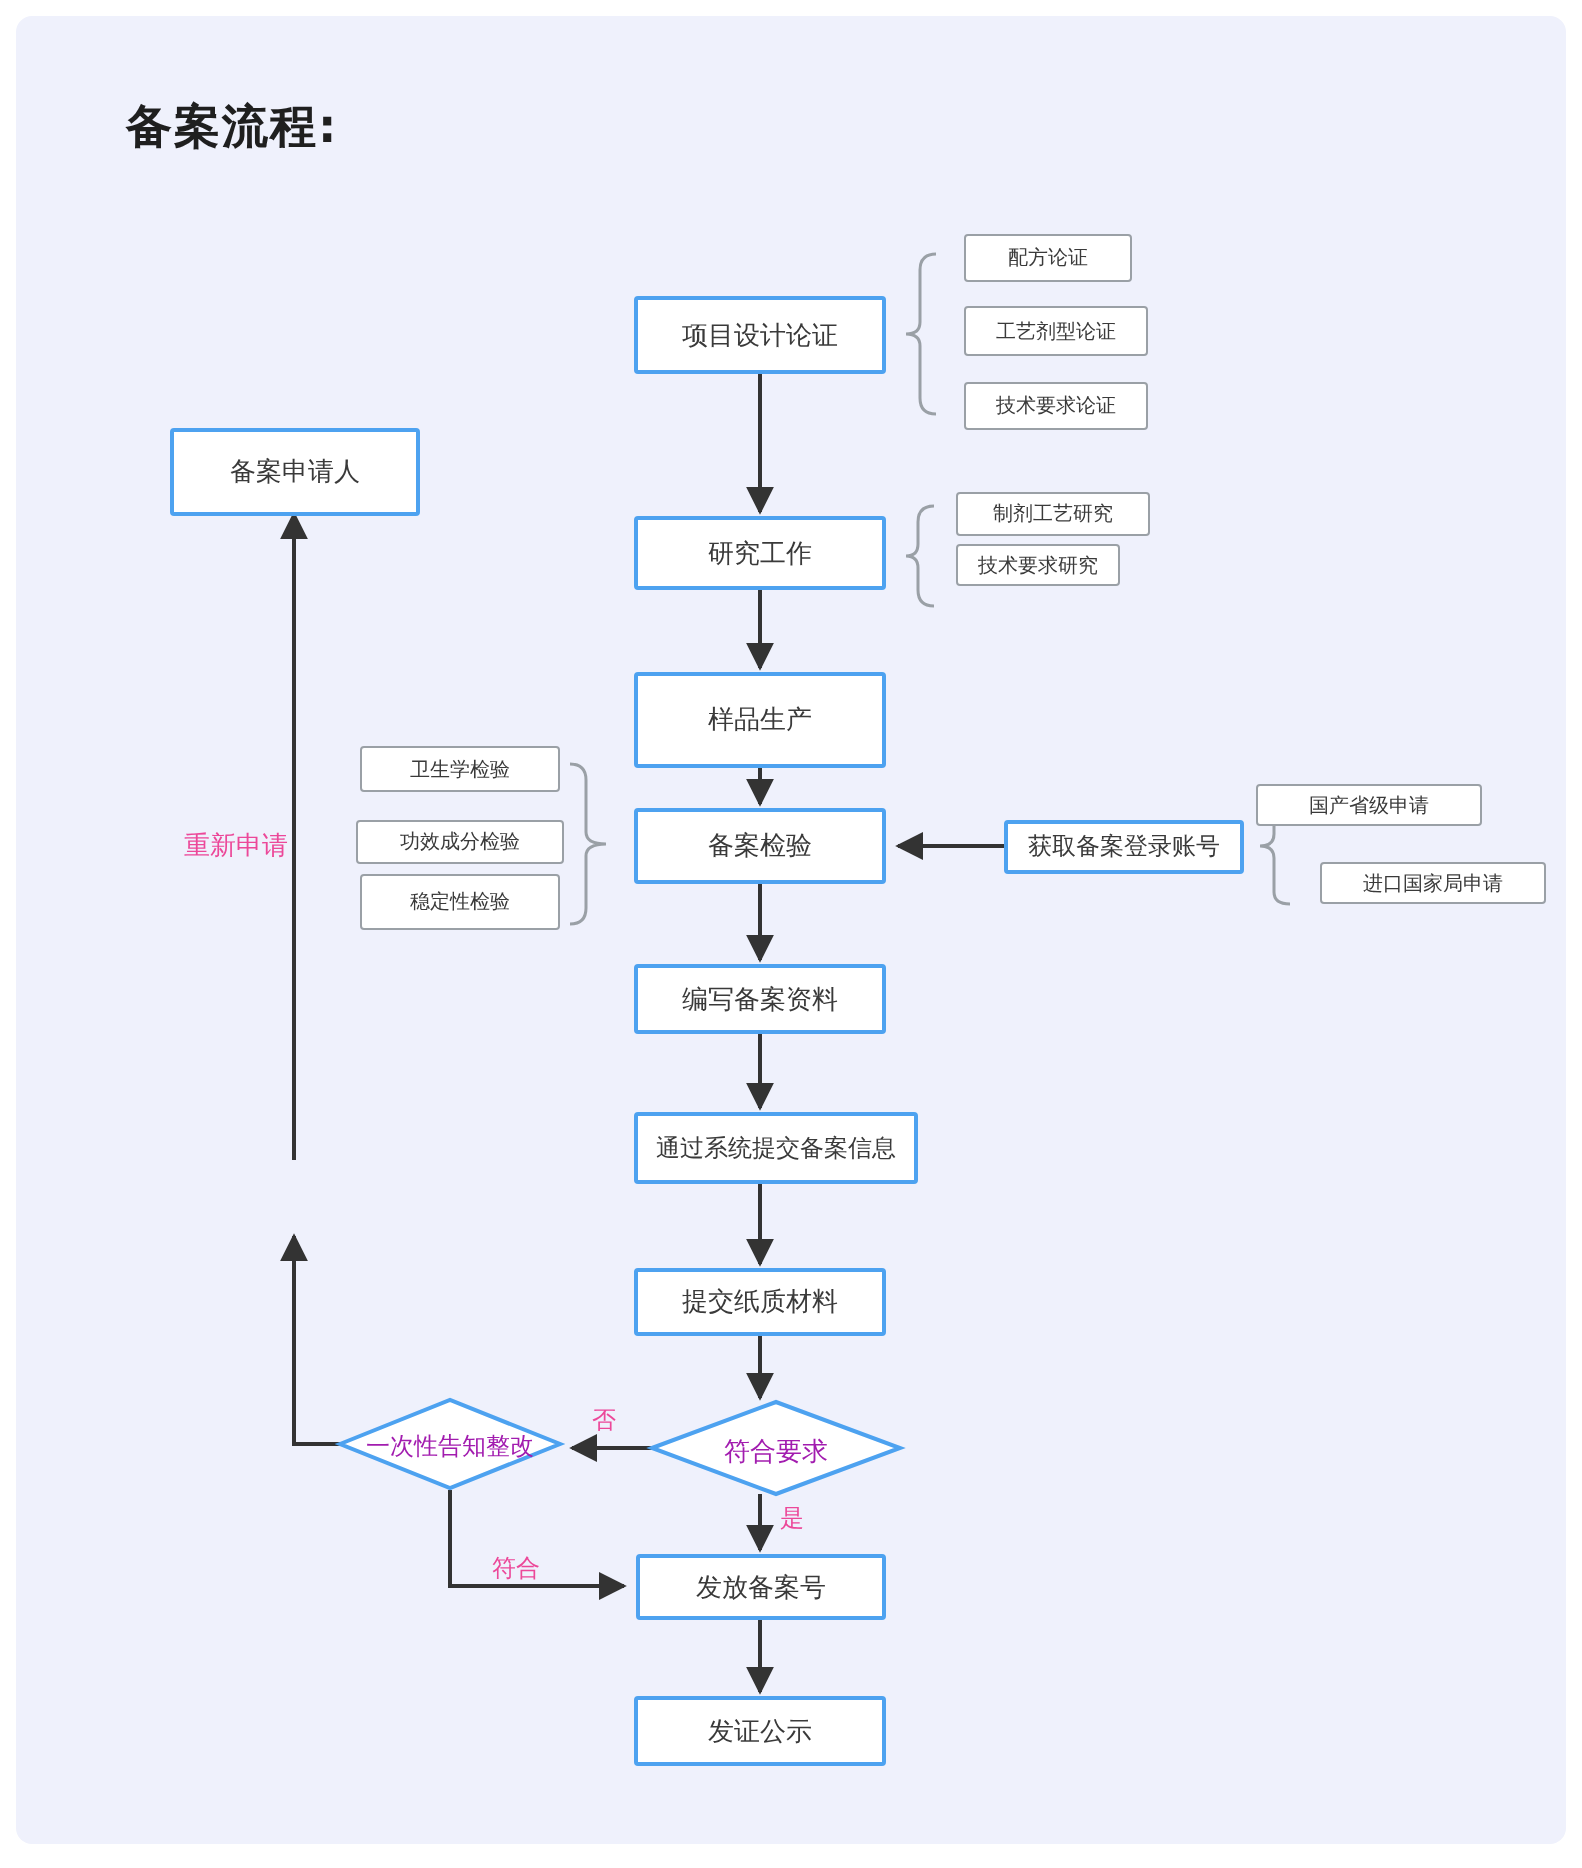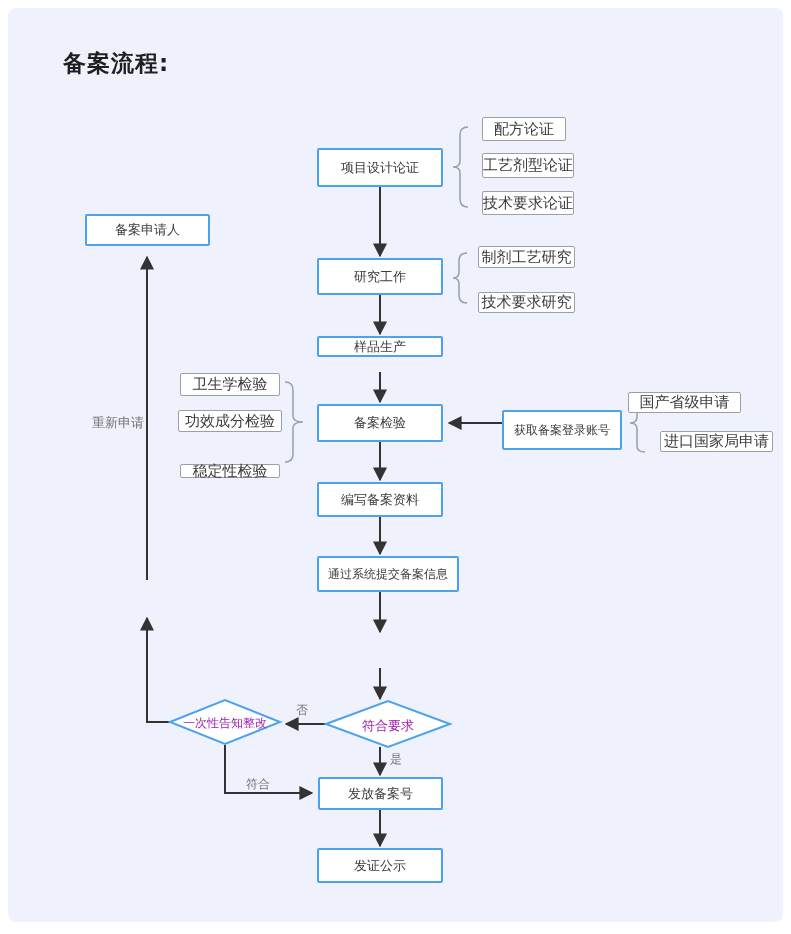--- a/index.html
+++ b/index.html
@@ -14,23 +14,23 @@
   .layer{position:absolute;left:0;top:0;width:791px;height:934px;}
   .title{
     position:absolute;left:63px;top:48px;font-size:23px;font-weight:600;
     color:#1f1f1f;letter-spacing:1px;
   }
   .node{
     position:absolute;background:#ffffff;display:flex;align-items:center;justify-content:center;
     text-align:center;color:#3a3a3a;box-sizing:border-box;
   }
   .blue{border:2px solid #4da2f0;border-radius:2px;font-size:13px;}
-  .gray{border:1px solid #9aa0a6;border-radius:2px;font-size:15px;}
+  .gray{border:1px solid #9aa0a6;border-radius:2px;font-size:10px;}
   .small{font-size:12px;line-height:1.25;padding:1px 4px;}
-  .edge-label{position:absolute;font-size:12px;color:#737373;}
+  .edge-label{position:absolute;font-size:12px;color:#ec4899;}
   .diamond-label{position:absolute;color:#a21caf;text-align:center;}
   svg{display:block;}
 </style>
 </head>
 <body>
 
 <div class="stage">
   <div class="panel"></div>
 
   <svg class="layer" width="791" height="934" viewBox="0 0 791 934">
@@ -68,73 +68,76 @@
   </svg>
 
   <div class="title">备案流程:</div>
 
   <div class="node blue" style="left:317px;top:148px;width:126px;height:39px">
     <span>项目设计论证</span>
   </div>
   <div class="node blue" style="left:317px;top:258px;width:126px;height:37px">
     <span>研究工作</span>
   </div>
-  <div class="node blue" style="left:317px;top:336px;width:126px;height:21px">
+  <div class="node blue" style="left:317px;top:336px;width:126px;height:48px">
     <span>样品生产</span>
   </div>
   <div class="node blue" style="left:317px;top:404px;width:126px;height:38px">
     <span>备案检验</span>
   </div>
-  <div class="node blue small" style="left:502px;top:410px;width:120px;height:40px">
+  <div class="node blue small" style="left:502px;top:410px;width:120px;height:27px">
     <span>获取备案登录账号</span>
   </div>
   <div class="node blue" style="left:317px;top:482px;width:126px;height:35px">
     <span>编写备案资料</span>
   </div>
   <div class="node blue small" style="left:317px;top:556px;width:142px;height:36px">
     <span>通过系统提交备案信息</span>
   </div>
+  <div class="node blue" style="left:317px;top:634px;width:126px;height:34px">
+    <span>提交纸质材料</span>
+  </div>
   <div class="node blue" style="left:318px;top:777px;width:125px;height:33px">
     <span>发放备案号</span>
   </div>
   <div class="node blue" style="left:317px;top:848px;width:126px;height:35px">
     <span>发证公示</span>
   </div>
 
-  <div class="node blue" style="left:85px;top:214px;width:125px;height:32px">
+  <div class="node blue" style="left:85px;top:214px;width:125px;height:44px">
     <span>备案申请人</span>
   </div>
 
   <div class="diamond-label" style="left:328px;top:717px;width:120px;font-size:13px">符合要求</div>
   <div class="diamond-label" style="left:170px;top:715px;width:110px;font-size:12px">一次性告知整改</div>
 
   <div class="node gray" style="left:482px;top:117px;width:84px;height:24px">
     <span>配方论证</span>
   </div>
   <div class="node gray" style="left:482px;top:153px;width:92px;height:25px">
     <span>工艺剂型论证</span>
   </div>
   <div class="node gray" style="left:482px;top:191px;width:92px;height:24px">
     <span>技术要求论证</span>
   </div>
 
   <div class="node gray" style="left:478px;top:246px;width:97px;height:22px">
     <span>制剂工艺研究</span>
   </div>
-  <div class="node gray" style="left:478px;top:292px;width:97px;height:21px">
+  <div class="node gray" style="left:478px;top:272px;width:82px;height:21px">
     <span>技术要求研究</span>
   </div>
 
   <div class="node gray" style="left:180px;top:373px;width:100px;height:23px">
     <span>卫生学检验</span>
   </div>
   <div class="node gray" style="left:178px;top:410px;width:104px;height:22px">
     <span>功效成分检验</span>
   </div>
-  <div class="node gray" style="left:180px;top:464px;width:100px;height:14px">
+  <div class="node gray" style="left:180px;top:437px;width:100px;height:28px">
     <span>稳定性检验</span>
   </div>
 
   <div class="node gray" style="left:628px;top:392px;width:113px;height:21px">
     <span>国产省级申请</span>
   </div>
   <div class="node gray" style="left:660px;top:431px;width:113px;height:21px">
     <span>进口国家局申请</span>
   </div>
 

